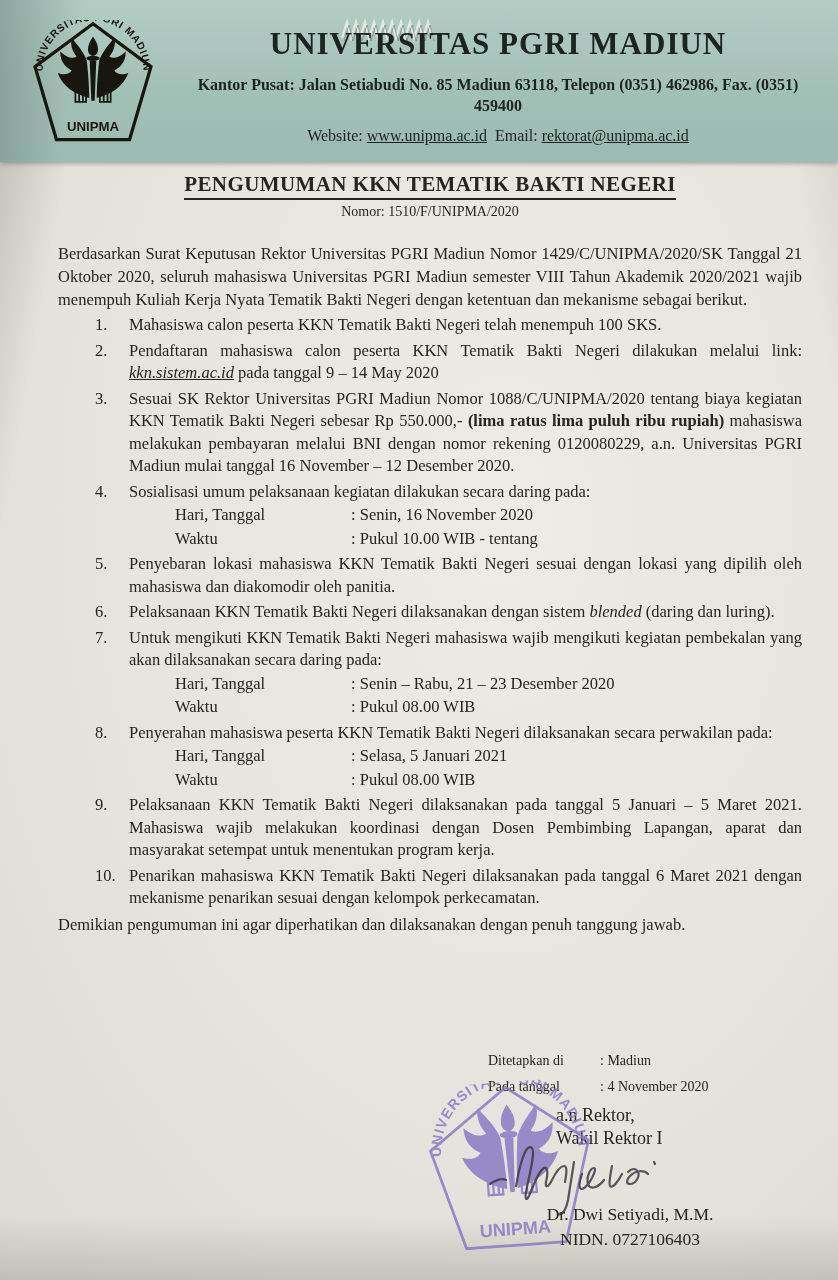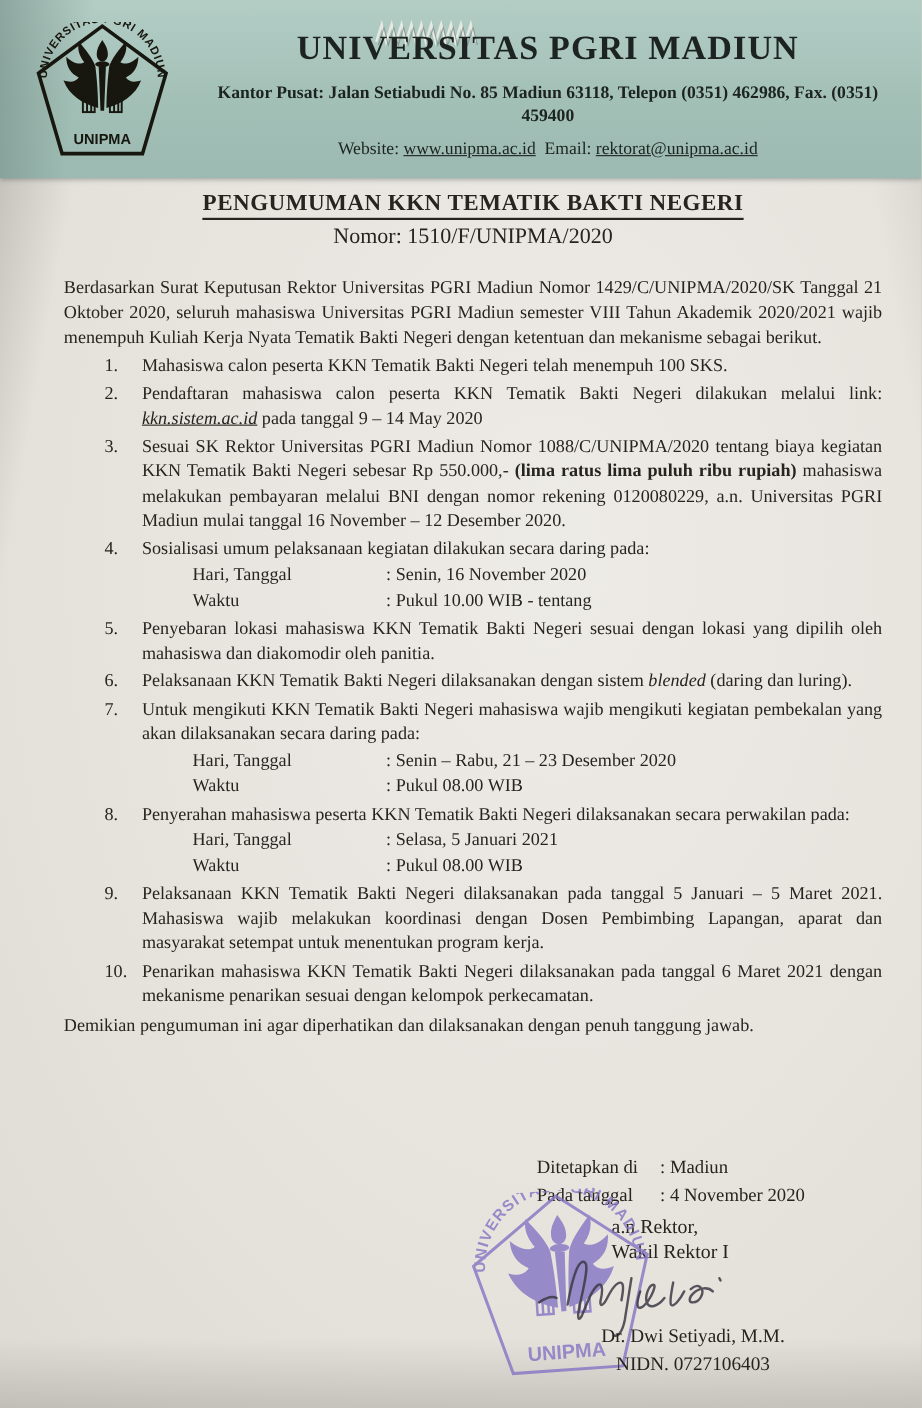--- a/index.html
+++ b/index.html
@@ -25,35 +25,35 @@
   .uni-name{font-size:31px;font-weight:bold;letter-spacing:1px;line-height:36px;}
   .uni-address{font-size:16px;font-weight:bold;margin-top:12px;line-height:21px;}
   .uni-web{font-size:16px;font-weight:normal;margin-top:9px;line-height:21px;}
   .uline{text-decoration:underline;color:inherit;cursor:pointer;}
   .staple{position:absolute;left:338px;top:8px;width:120px;height:40px;}
   
   .content{position:absolute;top:172px;left:58px;width:744px;}
   .doc-title{text-align:center;}
   .doc-heading{display:inline-block;font-size:21px;font-weight:bold;letter-spacing:.4px;
     border-bottom:2.5px solid #26241f;padding-bottom:1px;}
-  .doc-number{font-size:20px;margin-top:4px;}
+  .doc-number{font-size:14px;margin-top:4px;}
   .intro{margin-top:22px;font-size:16.5px;line-height:23px;text-align:justify;}
   .list{margin-top:3px;}
   .list-item{display:flex;margin-top:3px;font-size:16.5px;line-height:22.5px;}
   .num{width:34px;flex-shrink:0;padding-left:37px;box-sizing:content-box;}
   .item-body{flex:1;}
   .item-text{text-align:justify;}
   .seg-bold{font-weight:bold;}
   .seg-italic{font-style:italic;}
   .seg-link{font-style:italic;text-decoration:underline;cursor:pointer;color:#26241f;}
   .detail-row{margin-left:46px;line-height:23.5px;}
   .detail-label{display:inline-block;width:176px;}
   .closing{font-size:16.5px;line-height:23px;margin-top:3px;text-align:justify;}
   
-  .footer-place{position:absolute;left:488px;top:1048px;font-size:17px;line-height:26px;}
+  .footer-place{position:absolute;left:488px;top:1048px;font-size:14px;line-height:26px;}
   .f-label{display:inline-block;width:112px;}
   .footer-sign{position:absolute;left:556px;top:1104px;font-size:18px;line-height:23px;}
   .footer-name{position:absolute;left:500px;top:1202px;width:260px;text-align:center;font-size:17.5px;line-height:25px;}
   .stamp{position:absolute;left:406px;top:1082px;width:210px;height:172px;opacity:.82;transform:rotate(-4deg);}
   .signature{position:absolute;left:482px;top:1122px;width:190px;height:96px;}
 </style>
 </head>
 <body>
 
 <div class="page">

